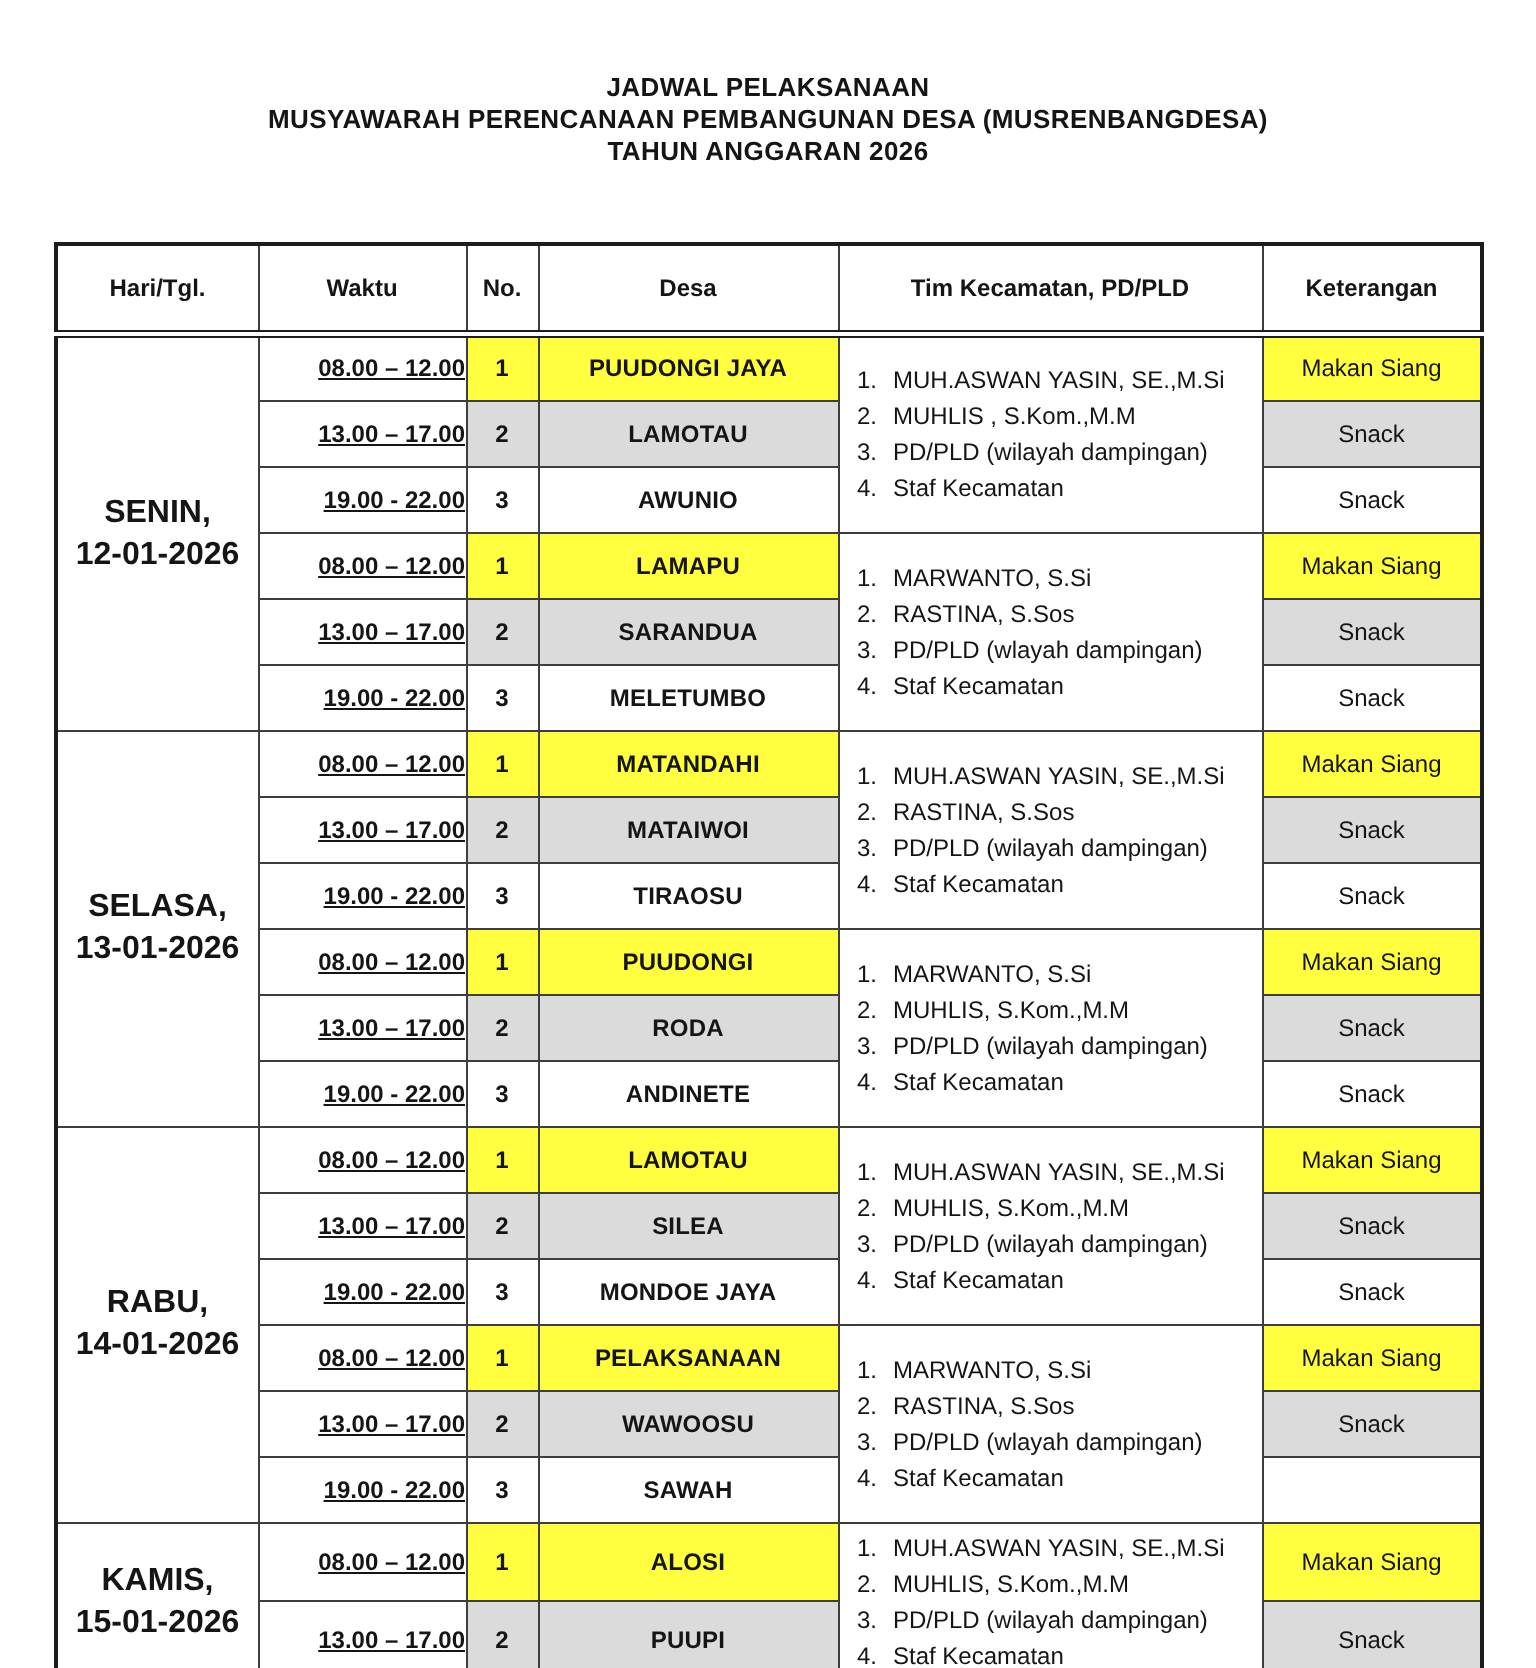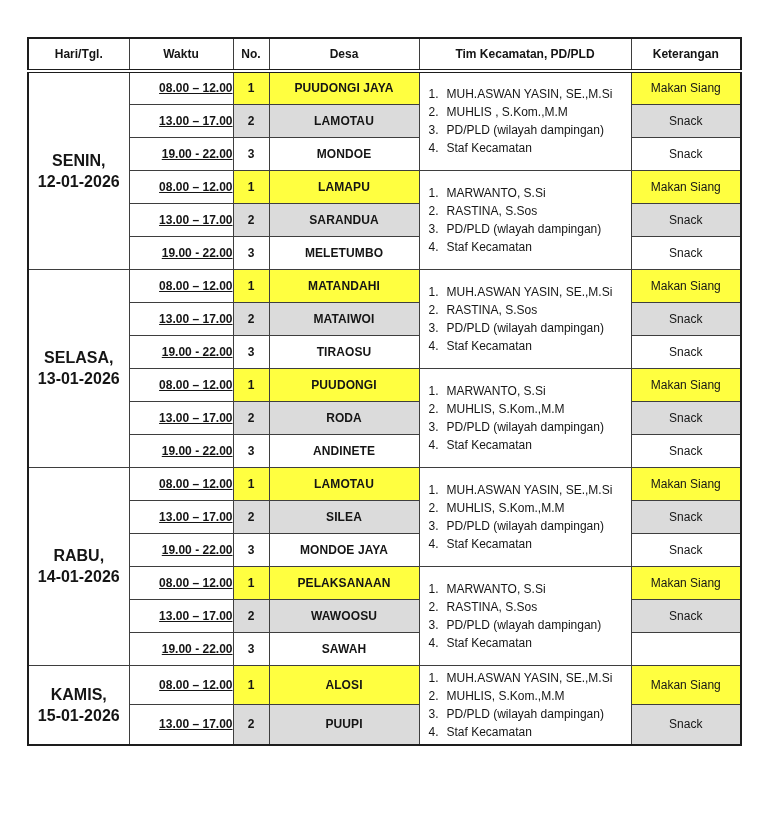--- a/index.html
+++ b/index.html
@@ -29,21 +29,21 @@
     width: 713px;
     border-collapse: collapse;
     table-layout: fixed;
     border: 2px solid #1d1d1d;
   }
   th, td {
     border: 1px solid #3e3e3e;
     padding: 0;
     overflow: hidden;
   }
-  thead tr { height: 33px; }
+  thead tr { height: 45px; }
   thead th {
     font-size: 12px;
     font-weight: 700;
     text-align: center;
     vertical-align: middle;
     background: #ffffff;
     border-bottom: 4px double #1d1d1d;
   }
   tbody tr.row { height: 33px; }
   tbody tr.row-tall { height: 37px; }
@@ -95,20 +95,25 @@
   }
   .hl-yellow { background: var(--hl-yellow); }
   .hl-gray   { background: var(--hl-gray); }
   .hl-none   { background: #ffffff; }
 </style>
 </head>
 <body>
 
 <div class="page">
 
+  <div class="title-block">
+    <div class="title-line">JADWAL PELAKSANAAN</div>
+    <div class="title-line">MUSYAWARAH PERENCANAAN PEMBANGUNAN DESA (MUSRENBANGDESA)</div>
+    <div class="title-line">TAHUN ANGGARAN 2026</div>
+  </div>
 
   <table class="schedule">
     <colgroup>
       <col style="width:101px">
       <col style="width:104px">
       <col style="width:36px">
       <col style="width:150px">
       <col style="width:212px">
       <col style="width:110px">
     </colgroup>
@@ -153,21 +158,21 @@
         </tr>
         <tr class="row">
           <td class="waktu-cell">13.00 – 17.00</td>
           <td class="no-cell hl-gray">2</td>
           <td class="desa-cell hl-gray">LAMOTAU</td>
           <td class="ket-cell hl-gray">Snack</td>
         </tr>
         <tr class="row">
           <td class="waktu-cell">19.00 - 22.00</td>
           <td class="no-cell hl-none">3</td>
-          <td class="desa-cell hl-none">MONDOE</td>
+          <td class="desa-cell hl-none">AWUNIO</td>
           <td class="ket-cell hl-none">Snack</td>
         </tr>
         <tr class="row">
           <td class="waktu-cell">08.00 – 12.00</td>
           <td class="no-cell hl-yellow">1</td>
           <td class="desa-cell hl-yellow">LAMAPU</td>
           <td class="team-cell" rowspan="3">
             <div class="team-line">
               <span class="team-num">1.</span>
               <span class="team-text">MARWANTO, S.Si</span>

